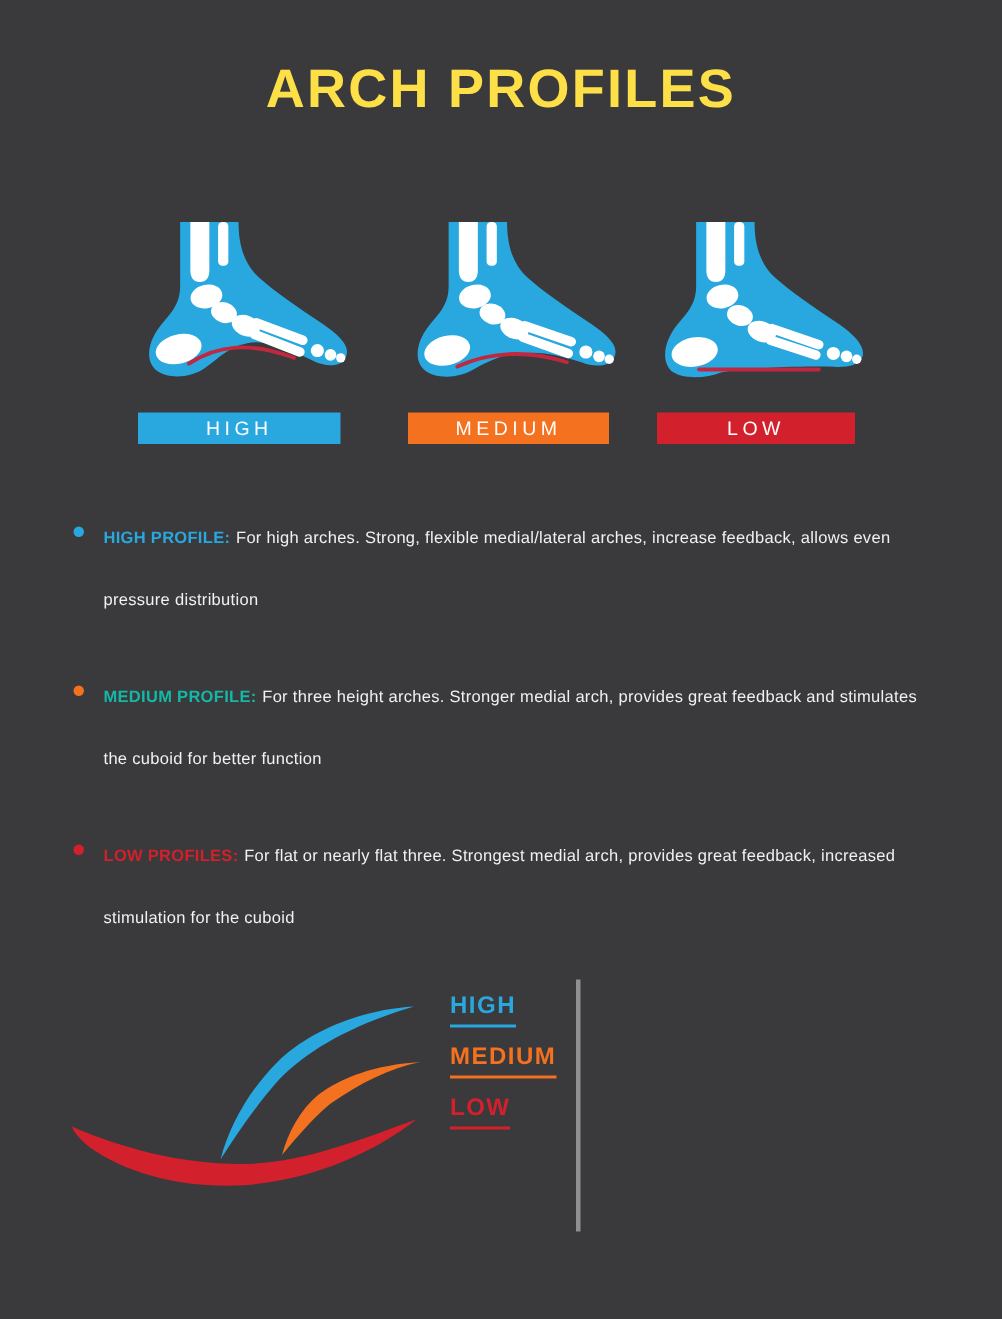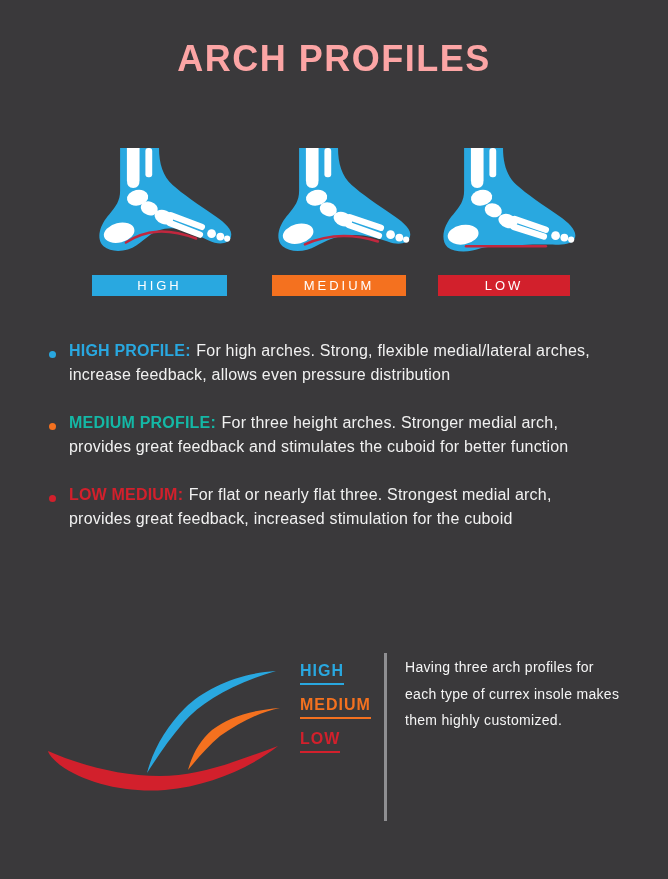--- a/index.html
+++ b/index.html
@@ -5,41 +5,41 @@
   html,body{margin:0;padding:0;background:#3a393b;}
   .canvas{
     position:relative;width:668px;height:879px;overflow:hidden;
     background:#3a393b;
     font-family:"Liberation Sans",sans-serif;
     -webkit-font-smoothing:antialiased;
   }
   
   .title{
     position:absolute;top:38px;left:0;width:668px;
-    text-align:center;color:#fca5a5;
+    text-align:center;color:#fde047;
     font-size:36px;font-weight:700;letter-spacing:1.5px;
   }
   
   .profile-col{position:absolute;top:148px;display:flex;flex-direction:column;align-items:center;}
   .col-high{left:92px;width:135px;}
   .col-medium{left:272px;width:134px;}
   .col-low{left:438px;width:132px;}
   .foot-svg{width:146px;height:112px;overflow:visible;}
   .label-bar{
     margin-top:15px;width:100%;height:21px;line-height:21px;
     text-align:center;color:#ffffff;font-size:13px;letter-spacing:3px;
   }
   .bar-high{background:#29a8e0;}
   .bar-medium{background:#f4711f;}
   .bar-low{background:#d2202c;}
   
   .bullets{position:absolute;top:339px;left:48px;width:565px;list-style:none;margin:0;padding:0;}
   .bullets li{
     position:relative;padding-left:21px;margin-bottom:24px;
-    color:#f1f1f1;font-size:16px;line-height:24px;letter-spacing:0.2px;
+    color:#f1f1f1;font-size:11px;line-height:41px;letter-spacing:0.2px;
   }
   .bullets li::before{
     content:"";position:absolute;left:1px;top:12px;width:7px;height:7px;border-radius:50%;
   }
   .bullets li.p-high::before{background:#29a8e0;}
   .bullets li.p-medium::before{background:#f4711f;}
   .bullets li.p-low::before{background:#d2202c;}
   .b-head{font-weight:700;margin-right:0.35em;}
   .p-high .b-head{color:#29a8e0;}
   .p-medium .b-head{color:#14b8a6;}
@@ -126,35 +126,30 @@
   </div>
 
   <ul class="bullets">
     <li class="p-high">
       <span class="b-head">HIGH PROFILE:</span><span class="b-text">For high arches. Strong, flexible medial/lateral arches, increase feedback, allows even pressure distribution</span>
     </li>
     <li class="p-medium">
       <span class="b-head">MEDIUM PROFILE:</span><span class="b-text">For three height arches. Stronger medial arch, provides great feedback and stimulates the cuboid for better function</span>
     </li>
     <li class="p-low">
-      <span class="b-head">LOW MEDIUM:</span><span class="b-text">For flat or nearly flat three. Strongest medial arch, provides great feedback, increased stimulation for the cuboid</span>
+      <span class="b-head">LOW PROFILES:</span><span class="b-text">For flat or nearly flat three. Strongest medial arch, provides great feedback, increased stimulation for the cuboid</span>
     </li>
   </ul>
 
   <svg class="swoosh" viewBox="0 0 290 170">
     <path fill="#29a8e0" d="M256,21 C220,23 185,38 165,58 C146,77 133,100 127,123 C138,106 150,88 164,72 C182,52 212,34 256,21 Z"></path>
     <path fill="#f4711f" d="M260,58 C230,60 208,68 192,80 C180,90 172,105 168,120 C178,108 188,96 200,86 C220,72 240,62 260,58 Z"></path>
     <path fill="#d2202c" d="M28,101 C60,115 100,126 140,126 C180,126 220,110 258,96 C230,118 190,136 145,140 C105,143 65,133 40,115 C34,110 29,105 28,101 Z"></path>
   </svg>
 
   <div class="legend-label lg-high">HIGH</div>
   <div class="legend-label lg-medium">MEDIUM</div>
   <div class="legend-label lg-low">LOW</div>
 
   <div class="divider"></div>
 
-  <div class="caption">
-    <div>Having three arch profiles for</div>
-    <div>each type of currex insole makes</div>
-    <div>them highly customized.</div>
-  </div>
 
 </div>
 
 </body></html>

